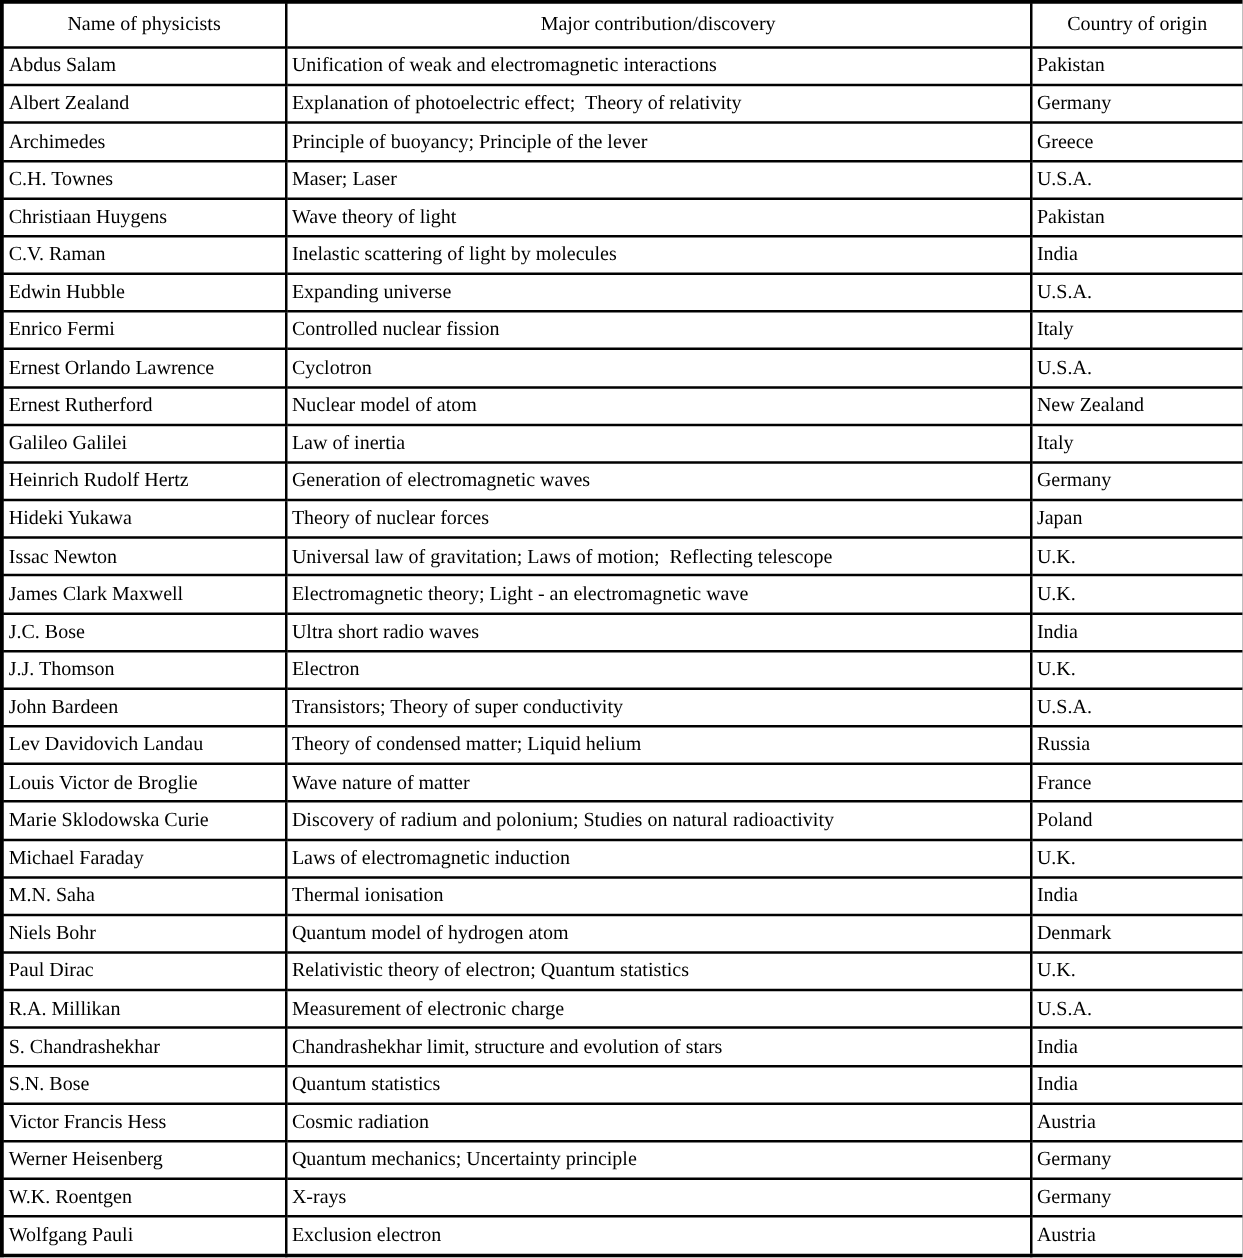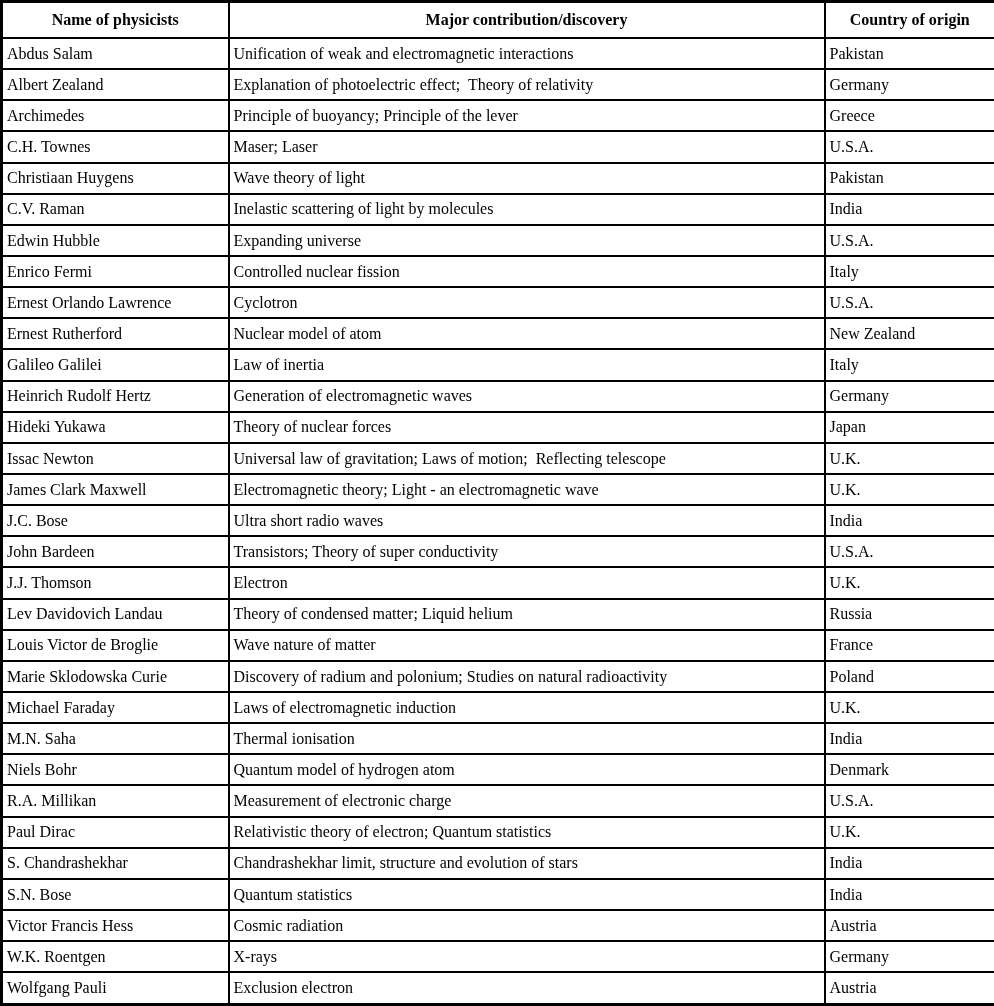--- a/index.html
+++ b/index.html
@@ -27,21 +27,21 @@
     font-size: 16px;
     line-height: 1.1;
     overflow: hidden;
     white-space: pre-wrap;
     vertical-align: middle;
   }
   table.physicists {
     border: 3px solid #000000;
   }
   table.physicists thead th {
-    font-weight: bold;
+    font-weight: normal;
     height: 30px;
     padding: 2px 3px;
   }
   table.physicists tbody td {
     text-align: left;
     padding: 1px 2px 1px 4px;
   }
   col.col-name { width: 227px; }
   col.col-contribution { width: 596px; }
   col.col-country { width: 171px; }
@@ -137,28 +137,28 @@
         <td>James Clark Maxwell</td>
         <td>Electromagnetic theory; Light - an electromagnetic wave</td>
         <td>U.K.</td>
       </tr>
       <tr>
         <td>J.C. Bose</td>
         <td>Ultra short radio waves</td>
         <td>India</td>
       </tr>
       <tr>
+        <td>J.J. Thomson</td>
+        <td>Electron</td>
+        <td>U.K.</td>
+      </tr>
+      <tr>
         <td>John Bardeen</td>
         <td>Transistors; Theory of super conductivity</td>
         <td>U.S.A.</td>
-      </tr>
-      <tr>
-        <td>J.J. Thomson</td>
-        <td>Electron</td>
-        <td>U.K.</td>
       </tr>
       <tr>
         <td>Lev Davidovich Landau</td>
         <td>Theory of condensed matter; Liquid helium</td>
         <td>Russia</td>
       </tr>
       <tr>
         <td>Louis Victor de Broglie</td>
         <td>Wave nature of matter</td>
         <td>France</td>
@@ -177,43 +177,48 @@
         <td>M.N. Saha</td>
         <td>Thermal ionisation</td>
         <td>India</td>
       </tr>
       <tr>
         <td>Niels Bohr</td>
         <td>Quantum model of hydrogen atom</td>
         <td>Denmark</td>
       </tr>
       <tr>
+        <td>Paul Dirac</td>
+        <td>Relativistic theory of electron; Quantum statistics</td>
+        <td>U.K.</td>
+      </tr>
+      <tr>
         <td>R.A. Millikan</td>
         <td>Measurement of electronic charge</td>
         <td>U.S.A.</td>
-      </tr>
-      <tr>
-        <td>Paul Dirac</td>
-        <td>Relativistic theory of electron; Quantum statistics</td>
-        <td>U.K.</td>
       </tr>
       <tr>
         <td>S. Chandrashekhar</td>
         <td>Chandrashekhar limit, structure and evolution of stars</td>
         <td>India</td>
       </tr>
       <tr>
         <td>S.N. Bose</td>
         <td>Quantum statistics</td>
         <td>India</td>
       </tr>
       <tr>
         <td>Victor Francis Hess</td>
         <td>Cosmic radiation</td>
         <td>Austria</td>
+      </tr>
+      <tr>
+        <td>Werner Heisenberg</td>
+        <td>Quantum mechanics; Uncertainty principle</td>
+        <td>Germany</td>
       </tr>
       <tr>
         <td>W.K. Roentgen</td>
         <td>X-rays</td>
         <td>Germany</td>
       </tr>
       <tr>
         <td>Wolfgang Pauli</td>
         <td>Exclusion electron</td>
         <td>Austria</td>

